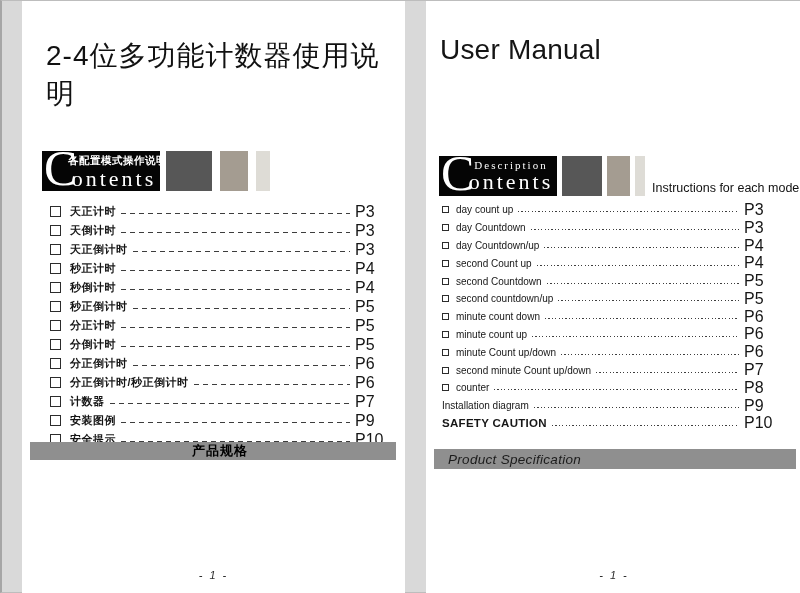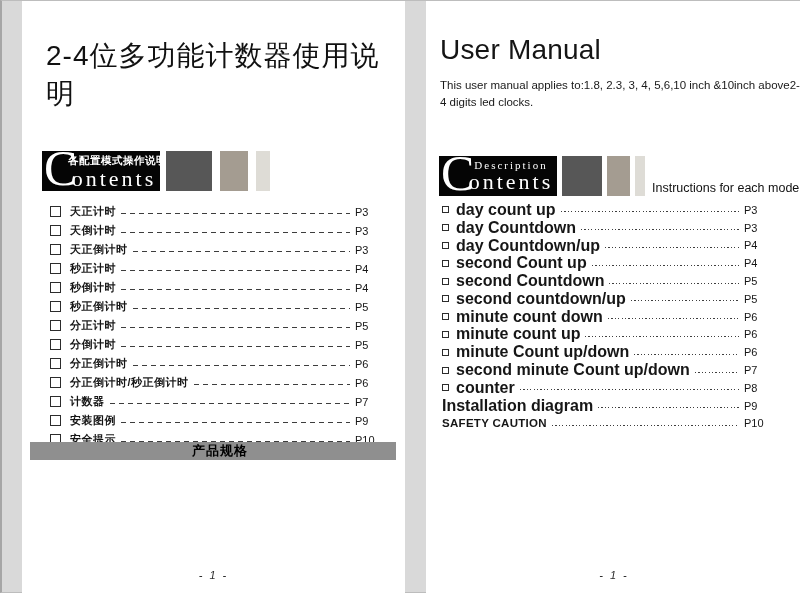--- a/index.html
+++ b/index.html
@@ -75,26 +75,26 @@
   .page.left  .toc{left:28px;top:201px;right:24px;}
   .page.right .toc{left:16px;top:200px;right:32px;}
   .toc-row{display:flex;align-items:center;justify-content:center;}
   .page.left  .toc-row{height:19px;}
   .page.right .toc-row{height:17.8px;}
   .cb{flex-shrink:0;border:1px solid #2c2c2c;background:#fff;}
   .page.left  .cb{width:9px;height:9px;border-width:1.2px;margin-right:9px;}
   .page.right .cb{width:5px;height:5px;margin-right:7px;}
   .toc-label{white-space:nowrap;color:#161616;}
   .page.left  .toc-label{font-size:11px;font-weight:700;letter-spacing:0.5px;}
-  .page.right .toc-label{font-size:16px;font-weight:700;}
+  .page.right .toc-label{font-size:10px;font-weight:400;}
   .toc-row.strong .toc-label{font-weight:700;font-size:11.5px;letter-spacing:0.3px;}
   .leader{flex:1;height:1px;margin:4px 5px 0 5px;align-self:center;}
   .page.left  .leader{background:repeating-linear-gradient(90deg,#3d3d3d 0 5px,transparent 5px 9px);}
   .page.right .leader{background:repeating-linear-gradient(90deg,#3d3d3d 0 1.2px,transparent 1.2px 3.4px);}
-  .toc-page{flex-shrink:0;width:26px;font-size:11px;color:#161616;}
+  .toc-page{flex-shrink:0;width:26px;font-size:16px;color:#161616;}
 
   
   .spec-bar{position:absolute;background:#8f8f8f;color:#000;display:flex;align-items:center;}
   .page.left  .spec-bar{left:8px;top:441px;width:366px;height:18px;justify-content:center;}
   .page.right .spec-bar{left:8px;top:448px;width:362px;height:20px;}
   .spec-bar span{padding-left:14px;}
   .page.left  .spec-bar span{font-size:13px;font-weight:700;letter-spacing:1px;}
   .page.right .spec-bar span{font-size:13.5px;font-style:italic;font-weight:500;letter-spacing:0.3px;color:#1c1c1c;}
   .spec-list{position:absolute;font-style:italic;color:#242424;}
   .page.left  .spec-list{left:14px;top:463px;font-size:9px;line-height:12.8px;}
@@ -226,21 +226,20 @@
         <div class="spec-line"></div>
       </div>
 
     <div class="pageno">- 1 -</div>
   </section>
 
   <section class="page right">
     <h1 class="title-en">User Manual</h1>
 
     <div class="intro-en">
-      <div>This user manual applies to:1.8, 2.3, 3, 4, 5,6,10 inch &amp;10inch above2-4 digits led clocks.</div>
     </div>
 
     <div class="logo-row">
       <div class="logo">
         <span class="bigC">C</span>
         <div class="logo-lines">
           <div class="logo-top-en">Description</div>
           <div class="logo-word">ontents</div>
         </div>
       </div>
@@ -324,20 +323,23 @@
         <span class="toc-page">P9</span>
       </div>
         <div class="toc-row strong">
 
         <span class="toc-label">SAFETY CAUTION</span>
         <span class="leader"></span>
         <span class="toc-page">P10</span>
       </div>
       </div>
 
+    <div class="spec-bar">
+      <span>Product Specification</span>
+    </div>
     <div class="spec-list">
         <div class="spec-line"></div>
         <div class="spec-line"></div>
         <div class="spec-line"></div>
         <div class="spec-line"></div>
         <div class="spec-line"></div>
         <div class="spec-line"></div>
       </div>
 
     <div class="pageno">- 1 -</div>

